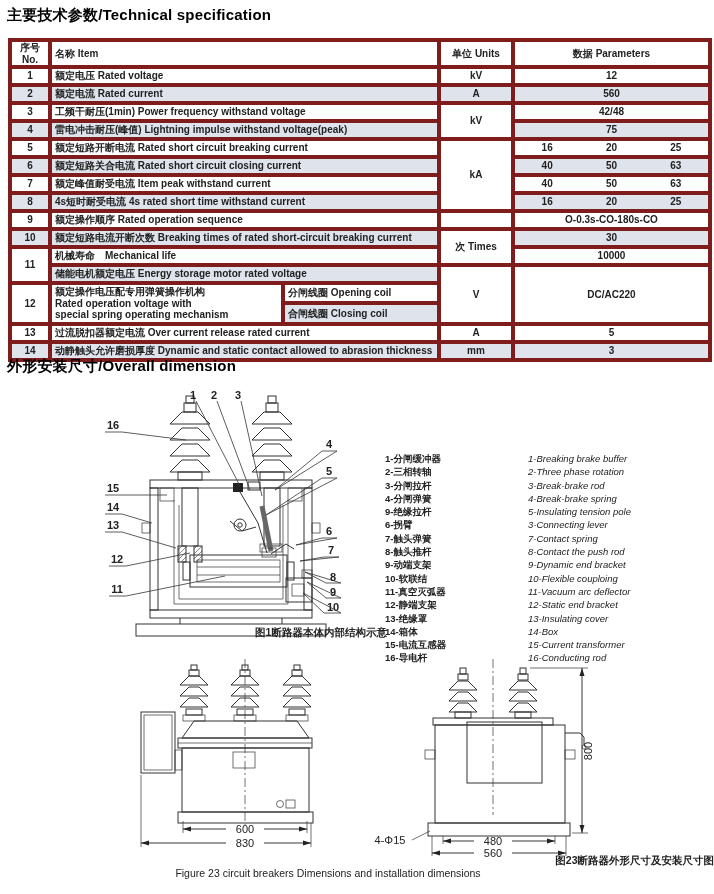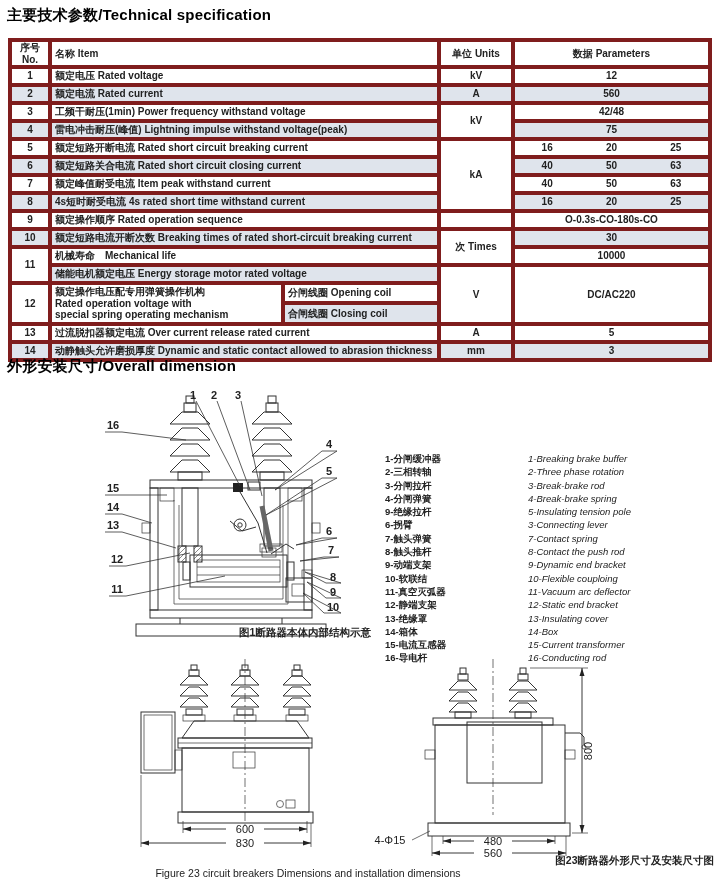--- a/index.html
+++ b/index.html
@@ -35,24 +35,24 @@
   .dimln{stroke:#222;fill:none;stroke-width:0.9;}
   .arr{fill:#222;stroke:none;}
   .callout{font-size:11px;fill:#222;font-weight:bold;}
   .dimtxt{font-size:11px;fill:#222;}
   .parts{position:absolute;top:28px;font-size:9.5px;line-height:13.3px;white-space:nowrap;margin-top:36px;}
   #parts-cn{left:385px;font-weight:bold;}
   #parts-en{left:528px;font-style:italic;}
   .cap{position:absolute;left:0;text-align:center;}
   .cap-cn{font-size:10.5px;font-weight:bold;}
   .cap-en{font-size:10.5px;}
-  #fig1cap-cn{top:238px;width:610px;}
+  #fig1cap-cn{top:238px;width:610px;padding-left:16px;}
   #fig1cap-en{top:251px;width:610px;}
   #fig23cap-cn{top:199px;width:714px;text-align:right;}
-  #fig23cap-en{top:212px;width:616px;}
+  #fig23cap-en{top:212px;width:616px;padding-left:20px;}
 </style>
 </head>
 <body>
 
 <div class="page">
 
   <div class="sec-title" id="sec1">主要技术参数/Technical specification</div>
 
   <table class="spec">
     <colgroup>

